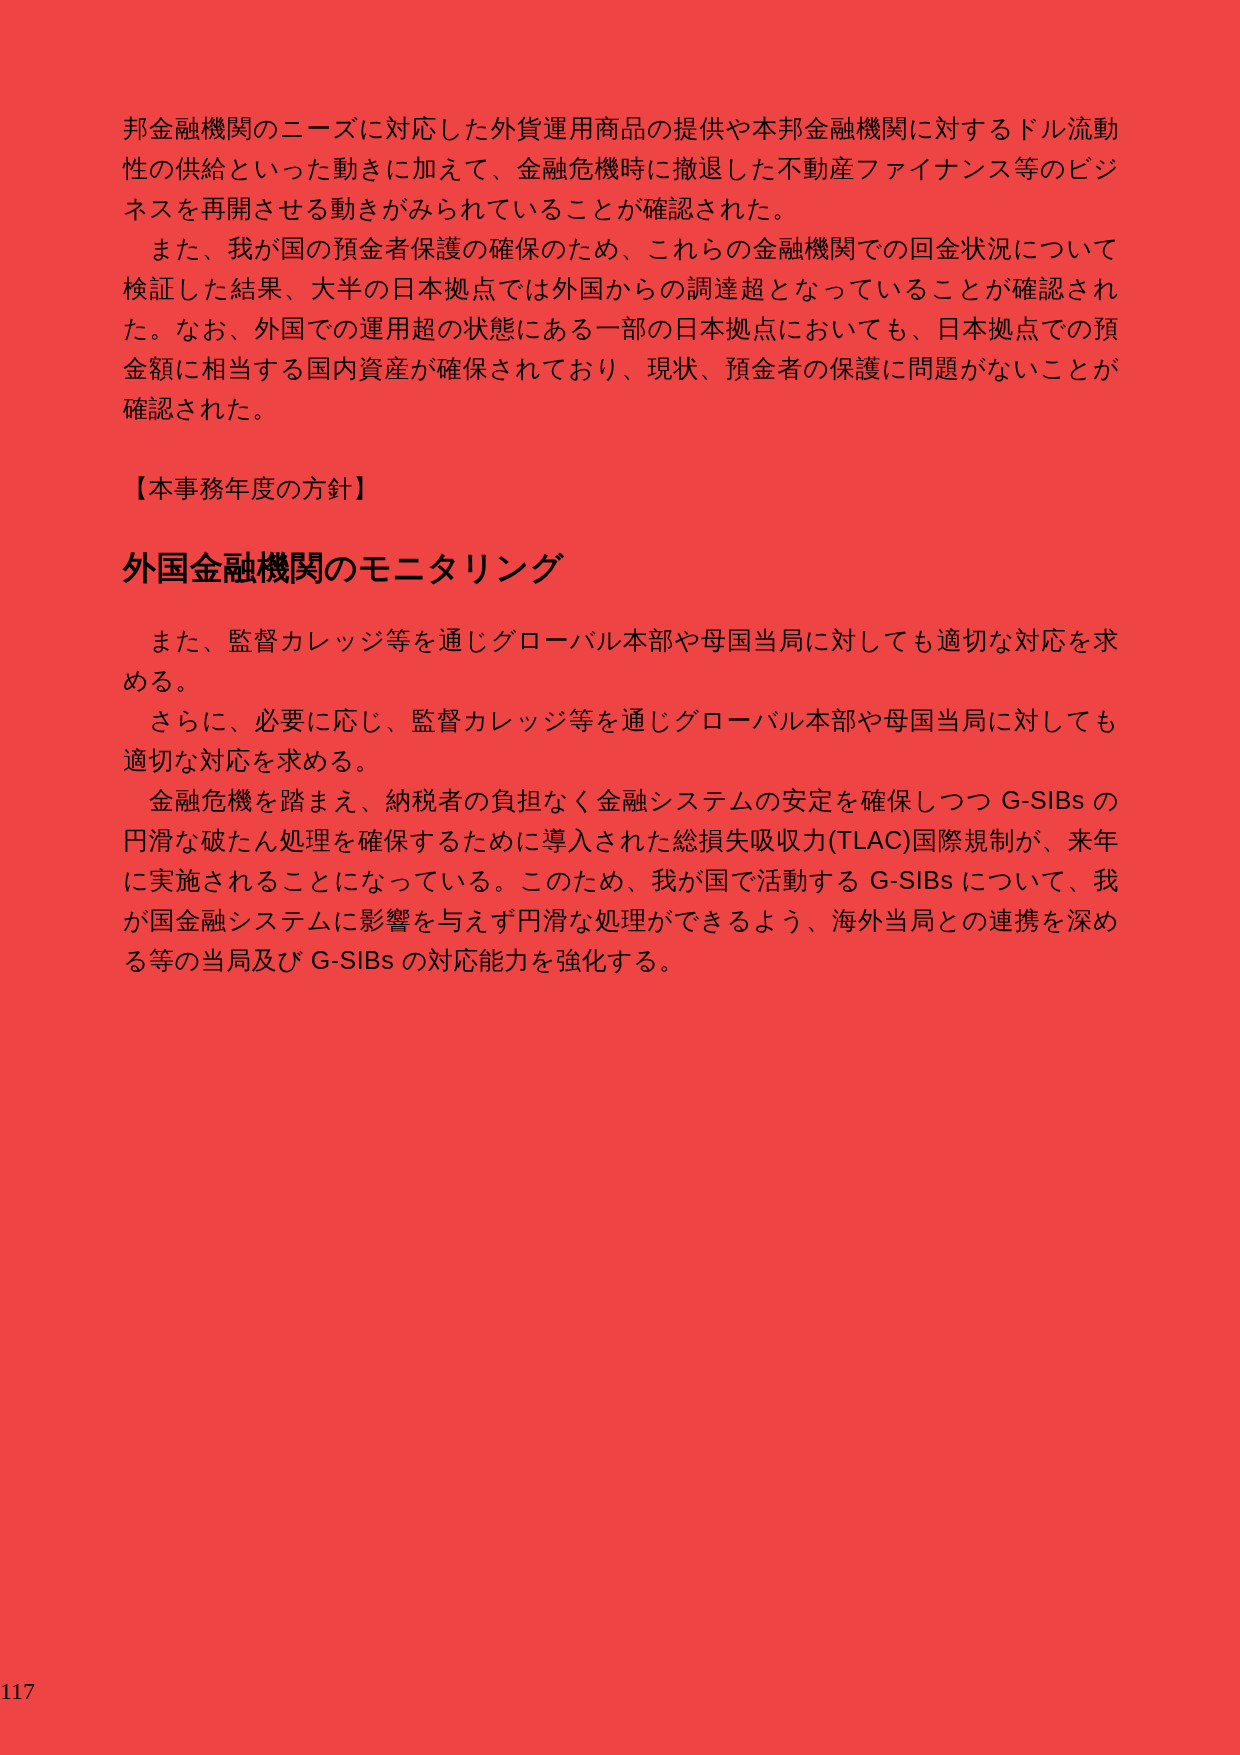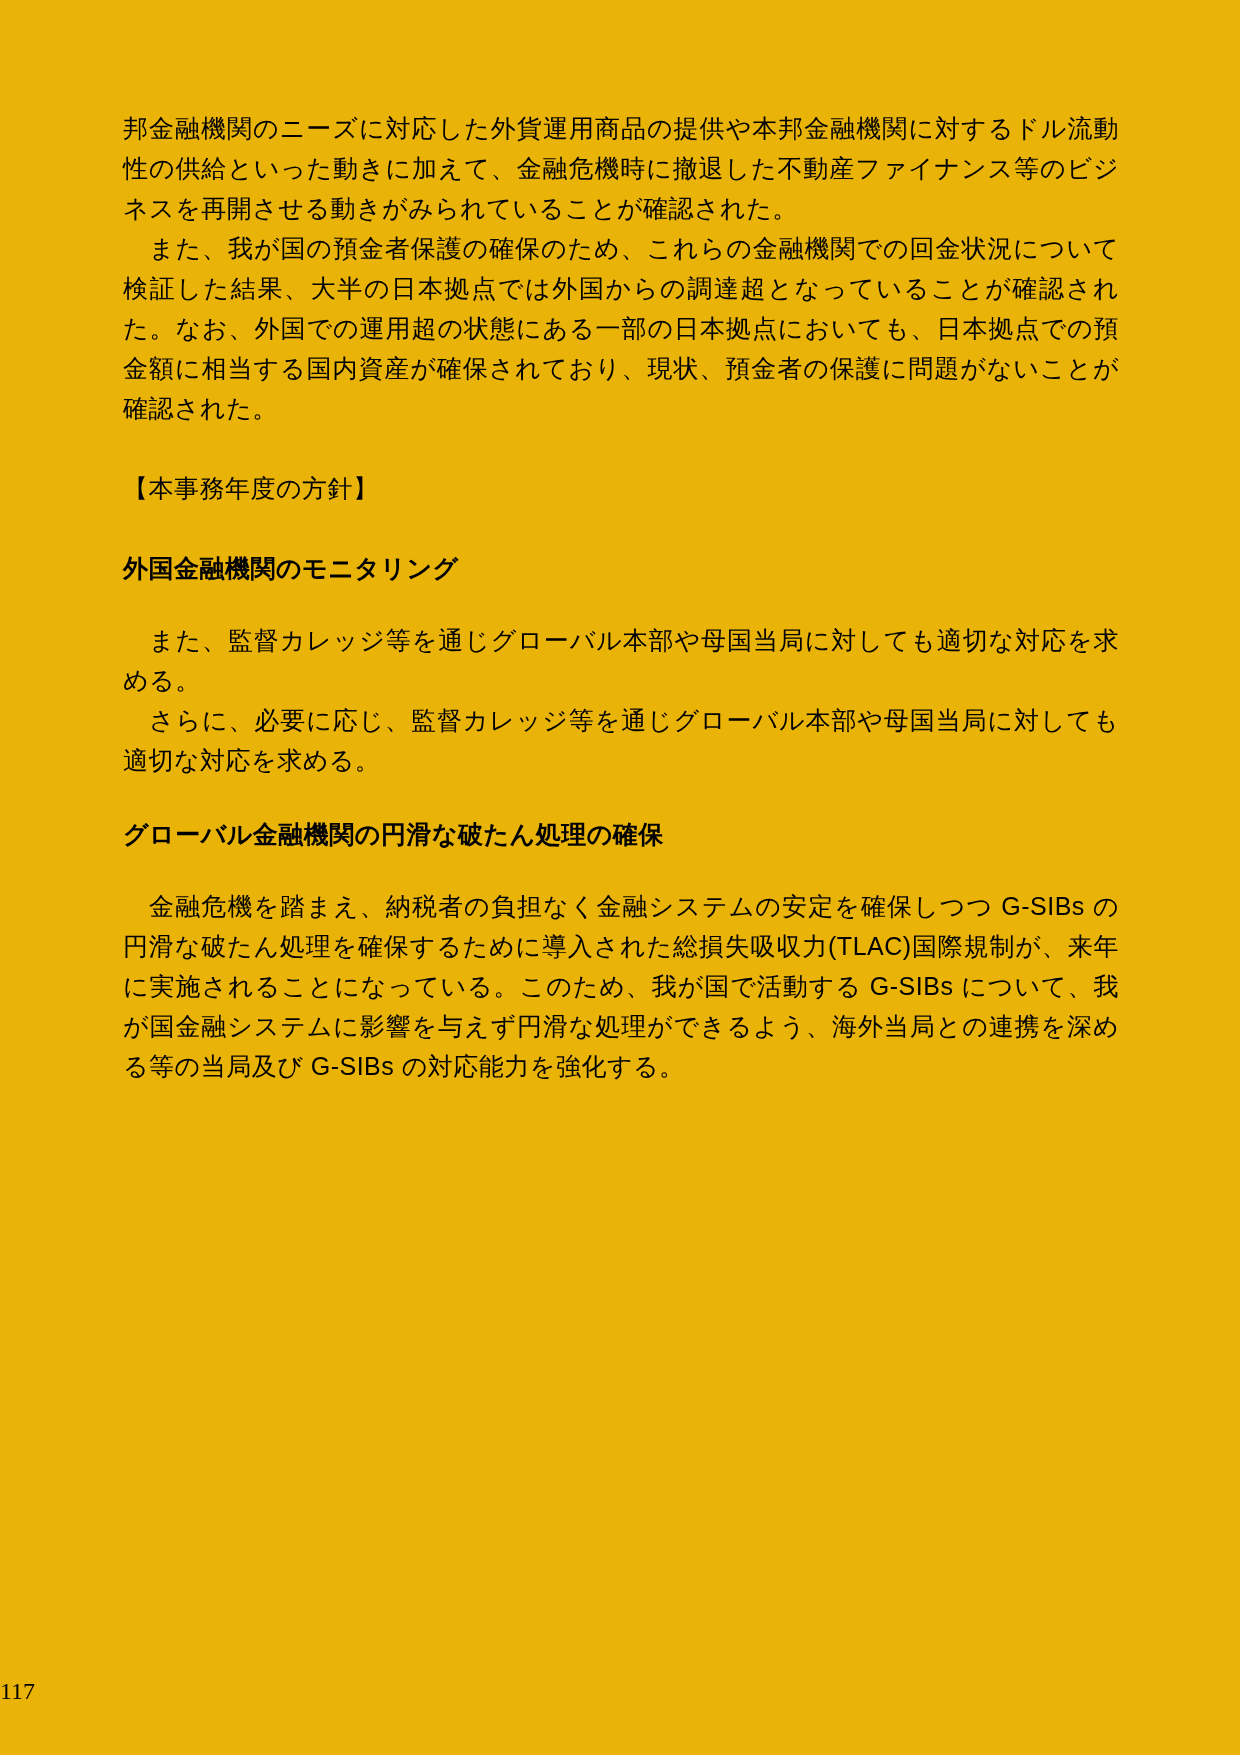--- a/index.html
+++ b/index.html
@@ -13,21 +13,21 @@
     position: relative;
     font-family: "Liberation Sans", "DejaVu Sans", sans-serif;
     color: #000000;
   }
   .page {
     position: absolute;
     left: 0;
     top: 0;
     width: 1240px;
     height: 1755px;
-    background: #eab308;
+    background: #ef4444;
     overflow: hidden;
   }
   .content {
     position: absolute;
     left: 123px;
     top: 108px;
     width: 996px;
   }
   .para {
     margin: 0;
@@ -40,21 +40,21 @@
   }
   .section-heading {
     margin: 40px 0 40px 0;
     font-size: 25px;
     font-weight: normal;
     line-height: 40px;
     letter-spacing: 0.5px;
   }
   .sub-heading {
     margin: 34px 0 32px 0;
-    font-size: 25px;
+    font-size: 33px;
     font-weight: bold;
     line-height: 40px;
     letter-spacing: 0.5px;
   }
   .page-number {
     position: absolute;
     left: 0;
     top: 1676px;
     width: 100%;
     font-family: "Liberation Serif", "DejaVu Serif", serif;
@@ -75,20 +75,19 @@
 
     <h2 class="section-heading">【本事務年度の方針】</h2>
 
     <h3 class="sub-heading">外国金融機関のモニタリング</h3>
 
 
     <p class="para">　また、監督カレッジ等を通じグローバル本部や母国当局に対しても適切な対応を求める。</p>
 
     <p class="para">　さらに、必要に応じ、監督カレッジ等を通じグローバル本部や母国当局に対しても適切な対応を求める。</p>
 
-    <h3 class="sub-heading">グローバル金融機関の円滑な破たん処理の確保</h3>
 
     <p class="para">　金融危機を踏まえ、納税者の負担なく金融システムの安定を確保しつつ G-SIBs の円滑な破たん処理を確保するために導入された総損失吸収力(TLAC)国際規制が、来年に実施されることになっている。このため、我が国で活動する G-SIBs について、我が国金融システムに影響を与えず円滑な処理ができるよう、海外当局との連携を深める等の当局及び G-SIBs の対応能力を強化する。</p>
 
   </div>
 
   <div class="page-number">117</div>
 </div>
 
 </body></html>

